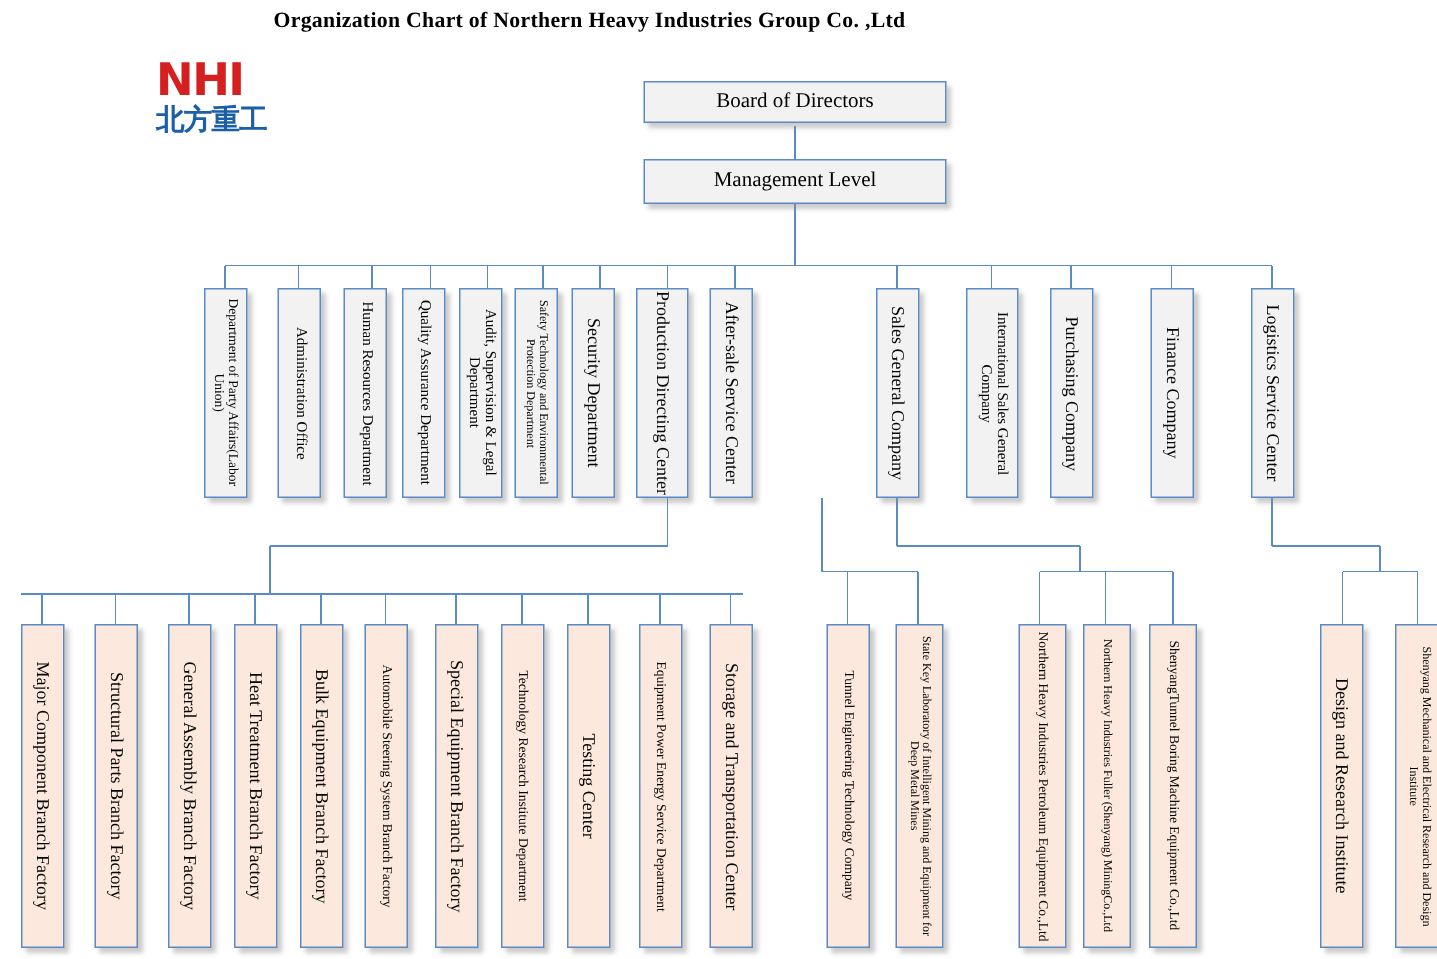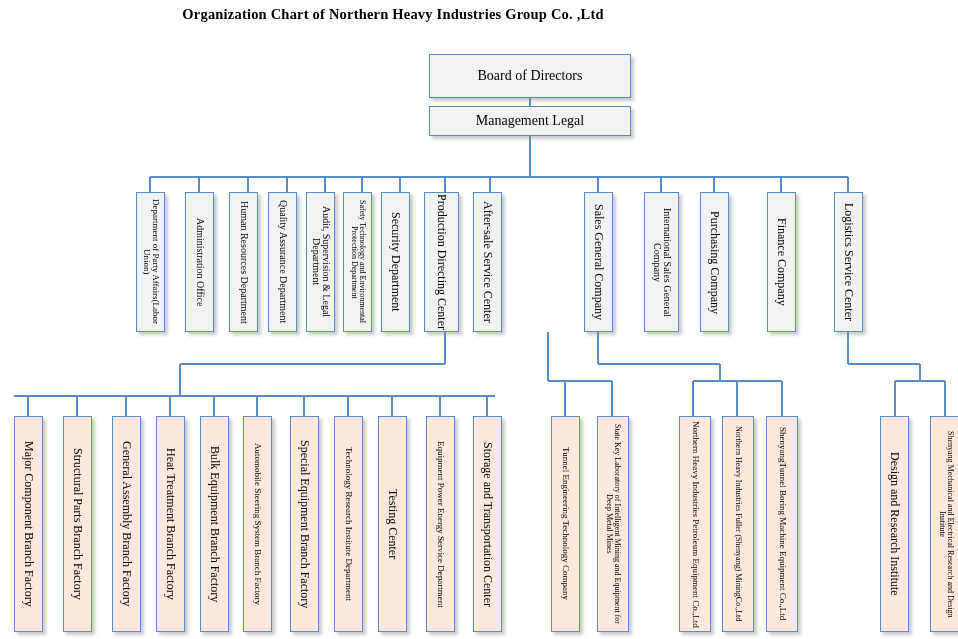--- a/index.html
+++ b/index.html
@@ -171,20 +171,24 @@
   .node.vert .label.s9  { font-size: 9px; }
   .node.vert .label.s8  { font-size: 8px; }
   .node.vert .label.s12 { font-size: 12px; }
 </style>
 </head>
 <body>
 
 <div id="chart-title">Organization Chart of Northern Heavy Industries  Group Co. ,Ltd</div>
 
 <div id="logo-area">
+  <div class="logo-nhi">
+    <div class="nhi-en">NHI</div>
+    <div class="nhi-cn">北方重工</div>
+  </div>
 </div>
 
 <svg id="connectors" width="958" height="639" viewBox="0 0 958 639">
   <g stroke="#5b8bc4" stroke-width="1.2" fill="none" shape-rendering="crispEdges">
 
     <line x1="530" y1="84" x2="530" y2="106"></line>
 
     <line x1="530" y1="136" x2="530" y2="177"></line>
     <line x1="150" y1="177" x2="848" y2="177"></line>
 
@@ -235,25 +239,25 @@
 
     <line x1="848" y1="332" x2="848" y2="364"></line>
     <line x1="848" y1="364" x2="920" y2="364"></line>
     <line x1="920" y1="364" x2="920" y2="381"></line>
     <line x1="895" y1="381" x2="945" y2="381"></line>
     <line x1="895" y1="381" x2="895" y2="416"></line>
     <line x1="945" y1="381" x2="945" y2="416"></line>
   </g>
 </svg>
 
-<div class="node horiz" style="left:429px; top:54px; width:202px; height:44px;">
+<div class="node horiz" style="left:429px; top:54px; width:202px; height:28px;">
   <span class="label">Board of Directors</span>
 </div>
 <div class="node horiz" style="left:429px; top:106px; width:202px; height:30px;">
-  <span class="label">Management Legal</span>
+  <span class="label">Management Level</span>
 </div>
 
 <div class="node vert" style="left:136px; top:192px; width:29px; height:140px;">
   <span class="label s9">Department of Party Affairs(Labor Union)</span>
 </div>
 <div class="node vert" style="left:185px; top:192px; width:29px; height:140px;">
   <span class="label s10">Administration Office</span>
 </div>
 <div class="node vert" style="left:229px; top:192px; width:29px; height:140px;">
   <span class="label s10">Human Resources Department</span>

